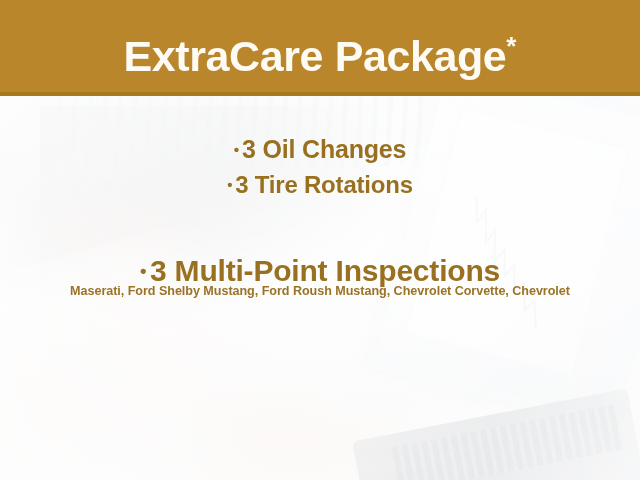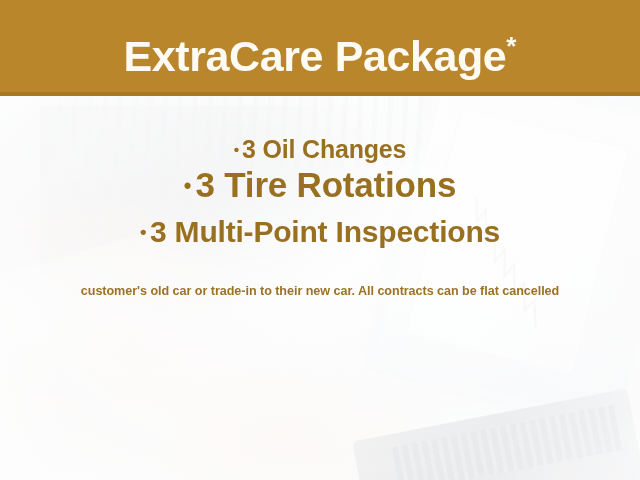--- a/index.html
+++ b/index.html
@@ -210,22 +210,22 @@
     font-weight: bold;
     white-space: nowrap;
     letter-spacing: -0.2px;
   }
   .bullet-item .dot {
     font-size: 0.62em;
     vertical-align: 0.20em;
     margin-right: 0.20em;
   }
   .bullet-item.b1 { font-size: 25px; line-height: 34px; }
-  .bullet-item.b2 { font-size: 35px; line-height: 36px; }
-  .bullet-item.b3 { font-size: 30px; line-height: 56px; }
+  .bullet-item.b2 { font-size: 24px; line-height: 36px; }
+  .bullet-item.b3 { font-size: 30px; line-height: 40px; margin-top: 48px; }
 
   .disclaimer {
     position: absolute;
     left: 0;
     top: 186px;
     width: 640px;
     text-align: center;
     color: #9b7326;
     font-size: 12.6px;
     font-weight: bold;
@@ -266,17 +266,17 @@
 
   <div class="content">
 
     <div class="bullet-list">
       <div class="bullet-item b1"><span class="dot">•</span><span>3 Oil Changes</span></div>
       <div class="bullet-item b2"><span class="dot">•</span><span>3 Tire Rotations</span></div>
       <div class="bullet-item b3"><span class="dot">•</span><span>3 Multi-Point Inspections</span></div>
     </div>
 
     <div class="disclaimer">
-      <div class="dline">customer's old car or trade-in to their new car. All contracts can be flat cancelled</div>
+      <div class="dline">Maserati, Ford Shelby Mustang, Ford Roush Mustang, Chevrolet Corvette, Chevrolet</div>
     </div>
 
   </div>
 </div>
 
 </body></html>

